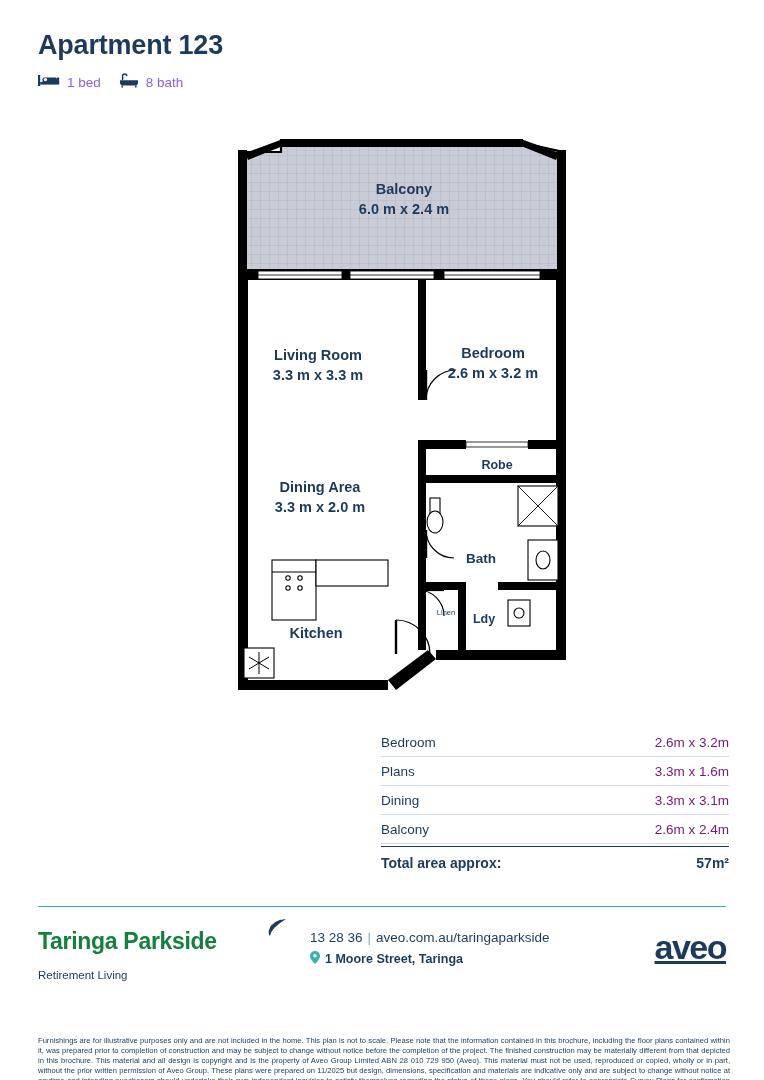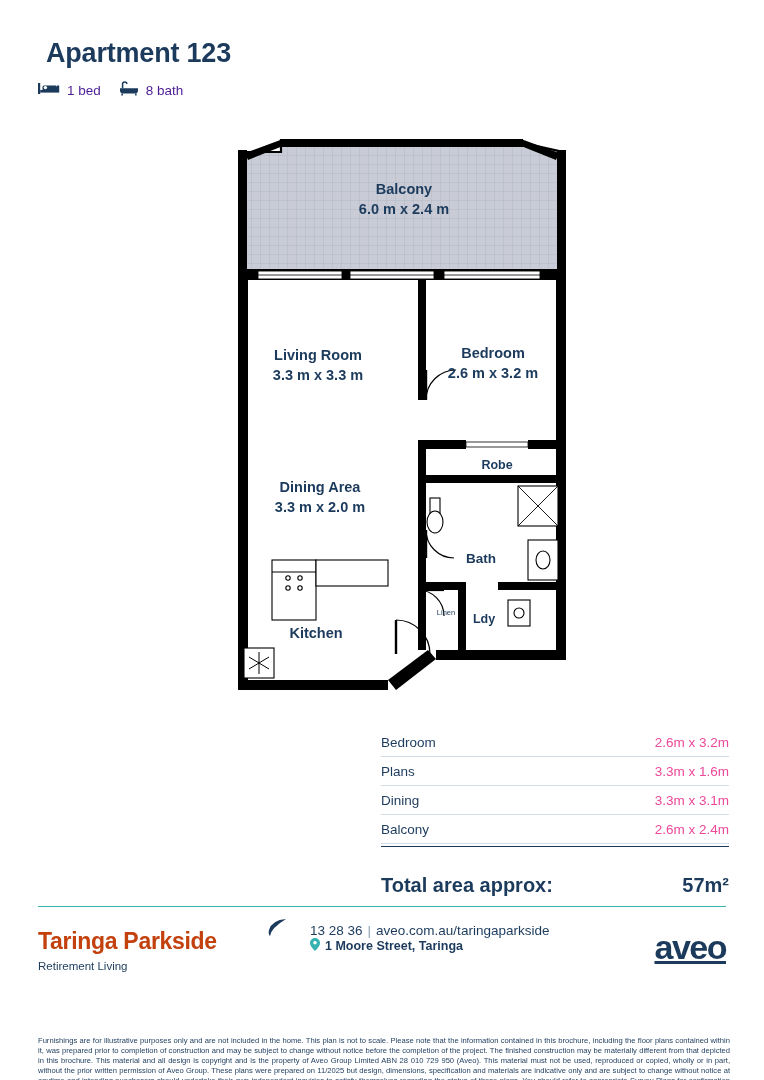--- a/index.html
+++ b/index.html
@@ -14,31 +14,31 @@
     overflow: hidden;
   }
 
   
   .header { position: absolute; left: 38px; top: 30px; }
   .title {
     font-size: 27px;
     font-weight: bold;
     color: #1b3a5c;
     letter-spacing: -0.2px;
-    margin: 8px;
+    margin: 0;
     text-align: right;
   }
   .specs {
     display: flex;
     align-items: center;
     gap: 18px;
     margin-top: 12px;
   }
   .spec { display: flex; align-items: center; gap: 7px; }
-  .spec-label { font-size: 13.5px; color: #4c1d95; }
+  .spec-label { font-size: 13.5px; color: #8b5cf6; }
 
   
   .plan {
     position: absolute;
     left: 0; top: 120px;
     width: 764px; height: 590px;
   }
 
   
   .schedule {
@@ -49,59 +49,59 @@
   .sch-row {
     display: flex;
     justify-content: space-between;
     align-items: baseline;
     padding: 6.5px 0 6.5px 0;
     border-bottom: 1px solid #d3dde5;
     font-size: 13.5px;
   }
   .sch-row:last-child { border-bottom: none; }
   .sch-name { color: #1b3a5c; }
-  .sch-dim { color: #ec4899; }
+  .sch-dim { color: #701a75; }
   .sch-total {
     display: flex;
     justify-content: space-between;
     align-items: baseline;
-    padding-top: 27px;
-    font-size: 20px;
+    padding-top: 8px;
+    font-size: 14px;
     font-weight: bold;
     border-top: 1.6px solid #1b3a5c;
     margin-top: 2px;
   }
 
   
   .footer-rule {
     position: absolute;
     left: 38px; top: 906px;
     width: 688px; height: 1.4px;
     background: #35b3b0;
   }
   .footer {
     position: absolute;
     left: 38px; top: 922px;
     width: 688px;
     height: 75px;
   }
   .brand { position: absolute; left: 0; top: 6px; }
   .brand-name {
-    font-size: 23px; font-weight: bold; color: #c2410c;
+    font-size: 23px; font-weight: bold; color: #15803d;
     letter-spacing: -0.3px;
   }
-  .brand-sub { font-size: 11.5px; color: #1b3a5c; margin-top: 5px; }
+  .brand-sub { font-size: 11.5px; color: #1b3a5c; margin-top: 14px; }
   .leaf { position: absolute; left: 228px; top: -4px; }
 
-  .contact { position: absolute; left: 272px; top: 1px; }
+  .contact { position: absolute; left: 272px; top: 8px; }
   .contact-line1 { font-size: 13.5px; color: #1b3a5c; }
   .contact-line1 .sep { color: #8aa3b6; margin: 0 5px; }
   .contact-line2 {
     font-size: 12.5px; font-weight: bold; color: #1b3a5c;
-    margin-top: 0; display: flex; align-items: center; gap: 5px;
+    margin-top: 6px; display: flex; align-items: center; gap: 5px;
   }
   .aveo {
     position: absolute; right: 0; top: 6px;
     font-size: 34px; font-weight: bold; color: #1b3a5c;
     letter-spacing: -1.5px;
     text-decoration: underline;
   }
 
   .disclaimer {
     position: absolute;

